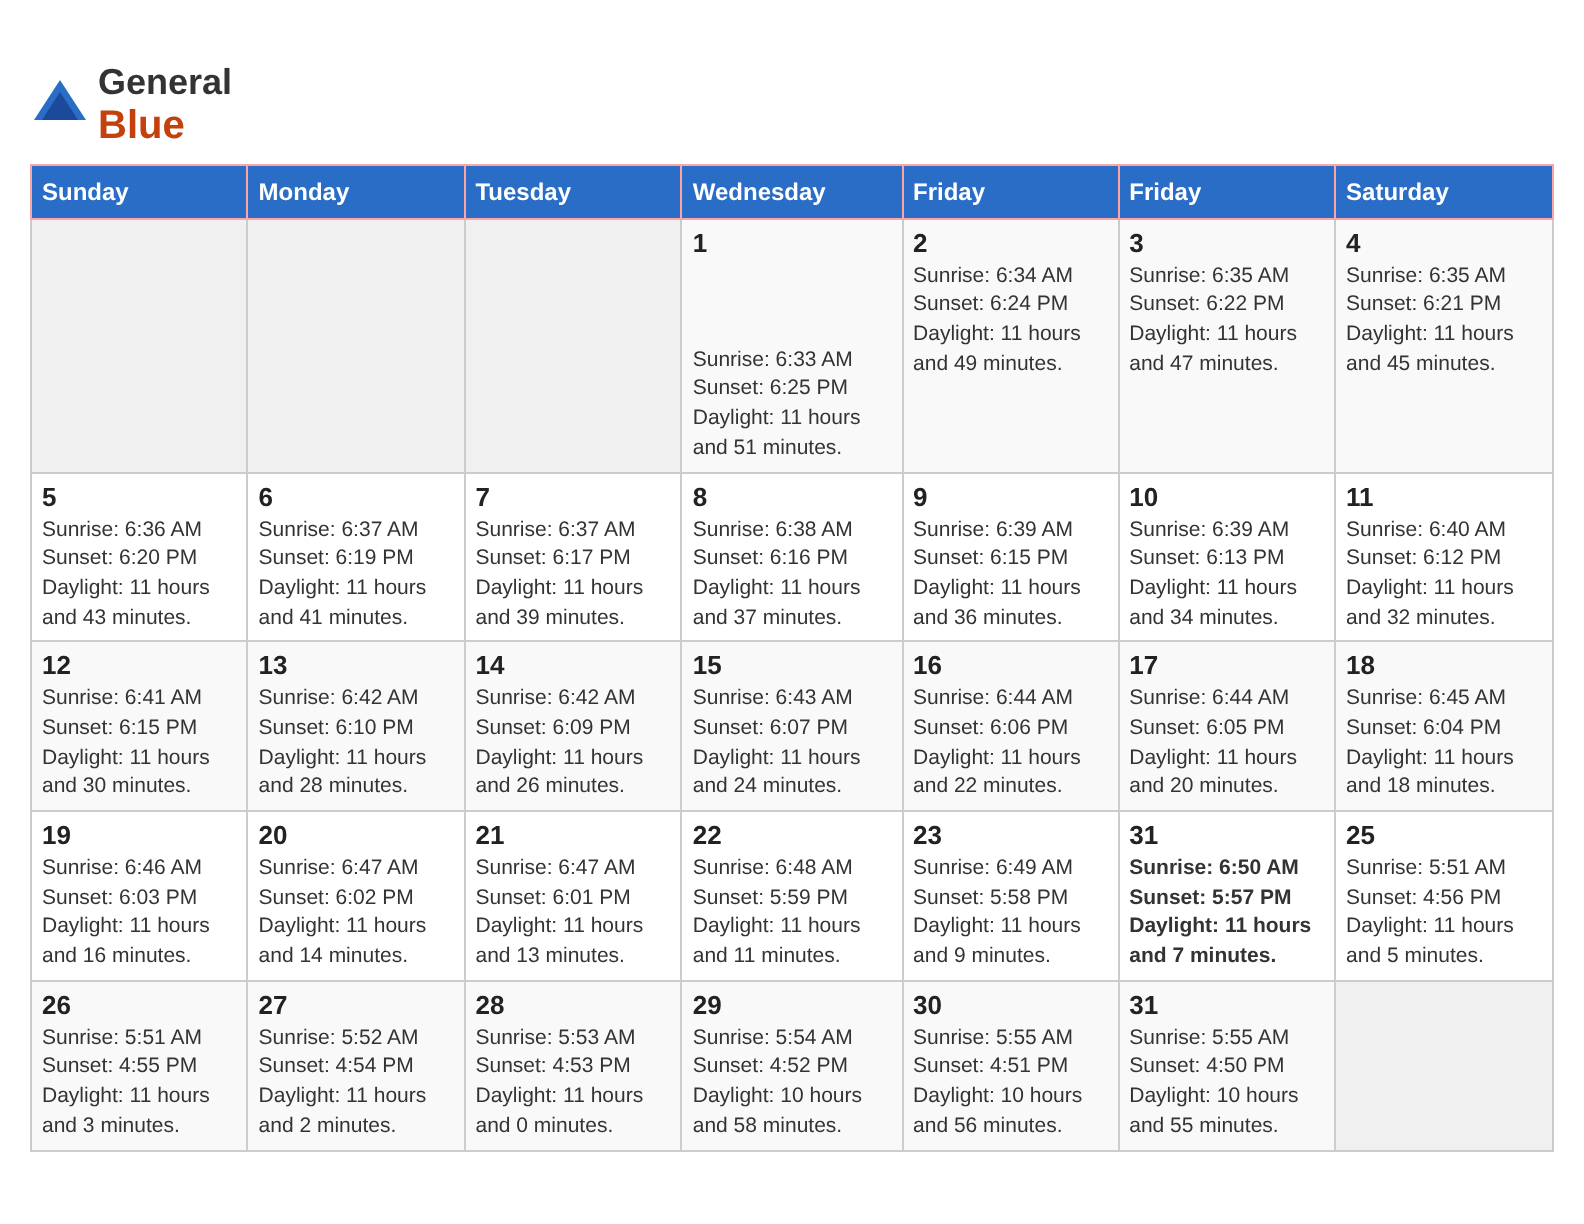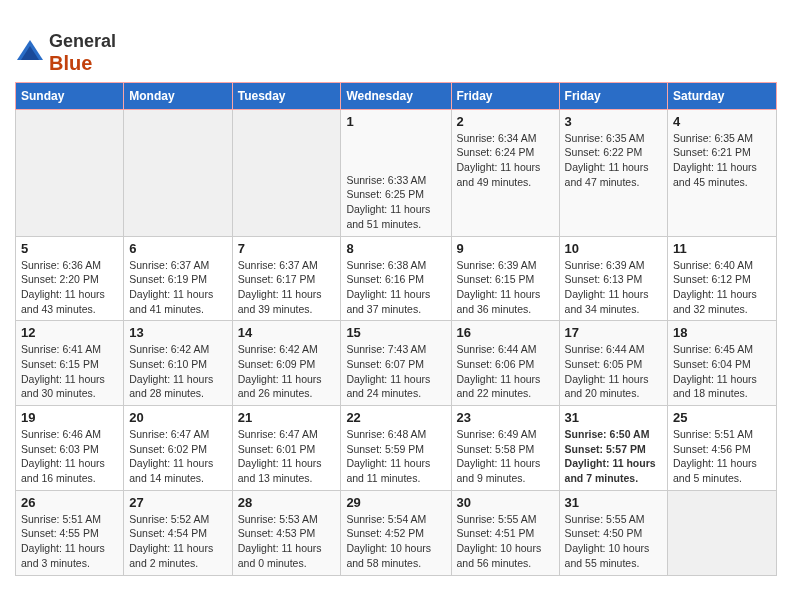--- a/index.html
+++ b/index.html
@@ -155,21 +155,21 @@
           <div class="day-info" style="white-space: pre-line;">Sunrise: 6:35 AM
 Sunset: 6:21 PM
 Daylight: 11 hours
 and 45 minutes.</div>
         </td>
       </tr>
       <tr>
         <td>
           <div class="day-number">5</div>
           <div class="day-info" style="white-space: pre-line;">Sunrise: 6:36 AM
-Sunset: 2:20 PM
+Sunset: 6:20 PM
 Daylight: 11 hours
 and 43 minutes.</div>
         </td>
         <td>
           <div class="day-number">6</div>
           <div class="day-info" style="white-space: pre-line;">Sunrise: 6:37 AM
 Sunset: 6:19 PM
 Daylight: 11 hours
 and 41 minutes.</div>
         </td>
@@ -226,21 +226,21 @@
         </td>
         <td>
           <div class="day-number">14</div>
           <div class="day-info" style="white-space: pre-line;">Sunrise: 6:42 AM
 Sunset: 6:09 PM
 Daylight: 11 hours
 and 26 minutes.</div>
         </td>
         <td>
           <div class="day-number">15</div>
-          <div class="day-info" style="white-space: pre-line;">Sunrise: 7:43 AM
+          <div class="day-info" style="white-space: pre-line;">Sunrise: 6:43 AM
 Sunset: 6:07 PM
 Daylight: 11 hours
 and 24 minutes.</div>
         </td>
         <td>
           <div class="day-number">16</div>
           <div class="day-info" style="white-space: pre-line;">Sunrise: 6:44 AM
 Sunset: 6:06 PM
 Daylight: 11 hours
 and 22 minutes.</div>

